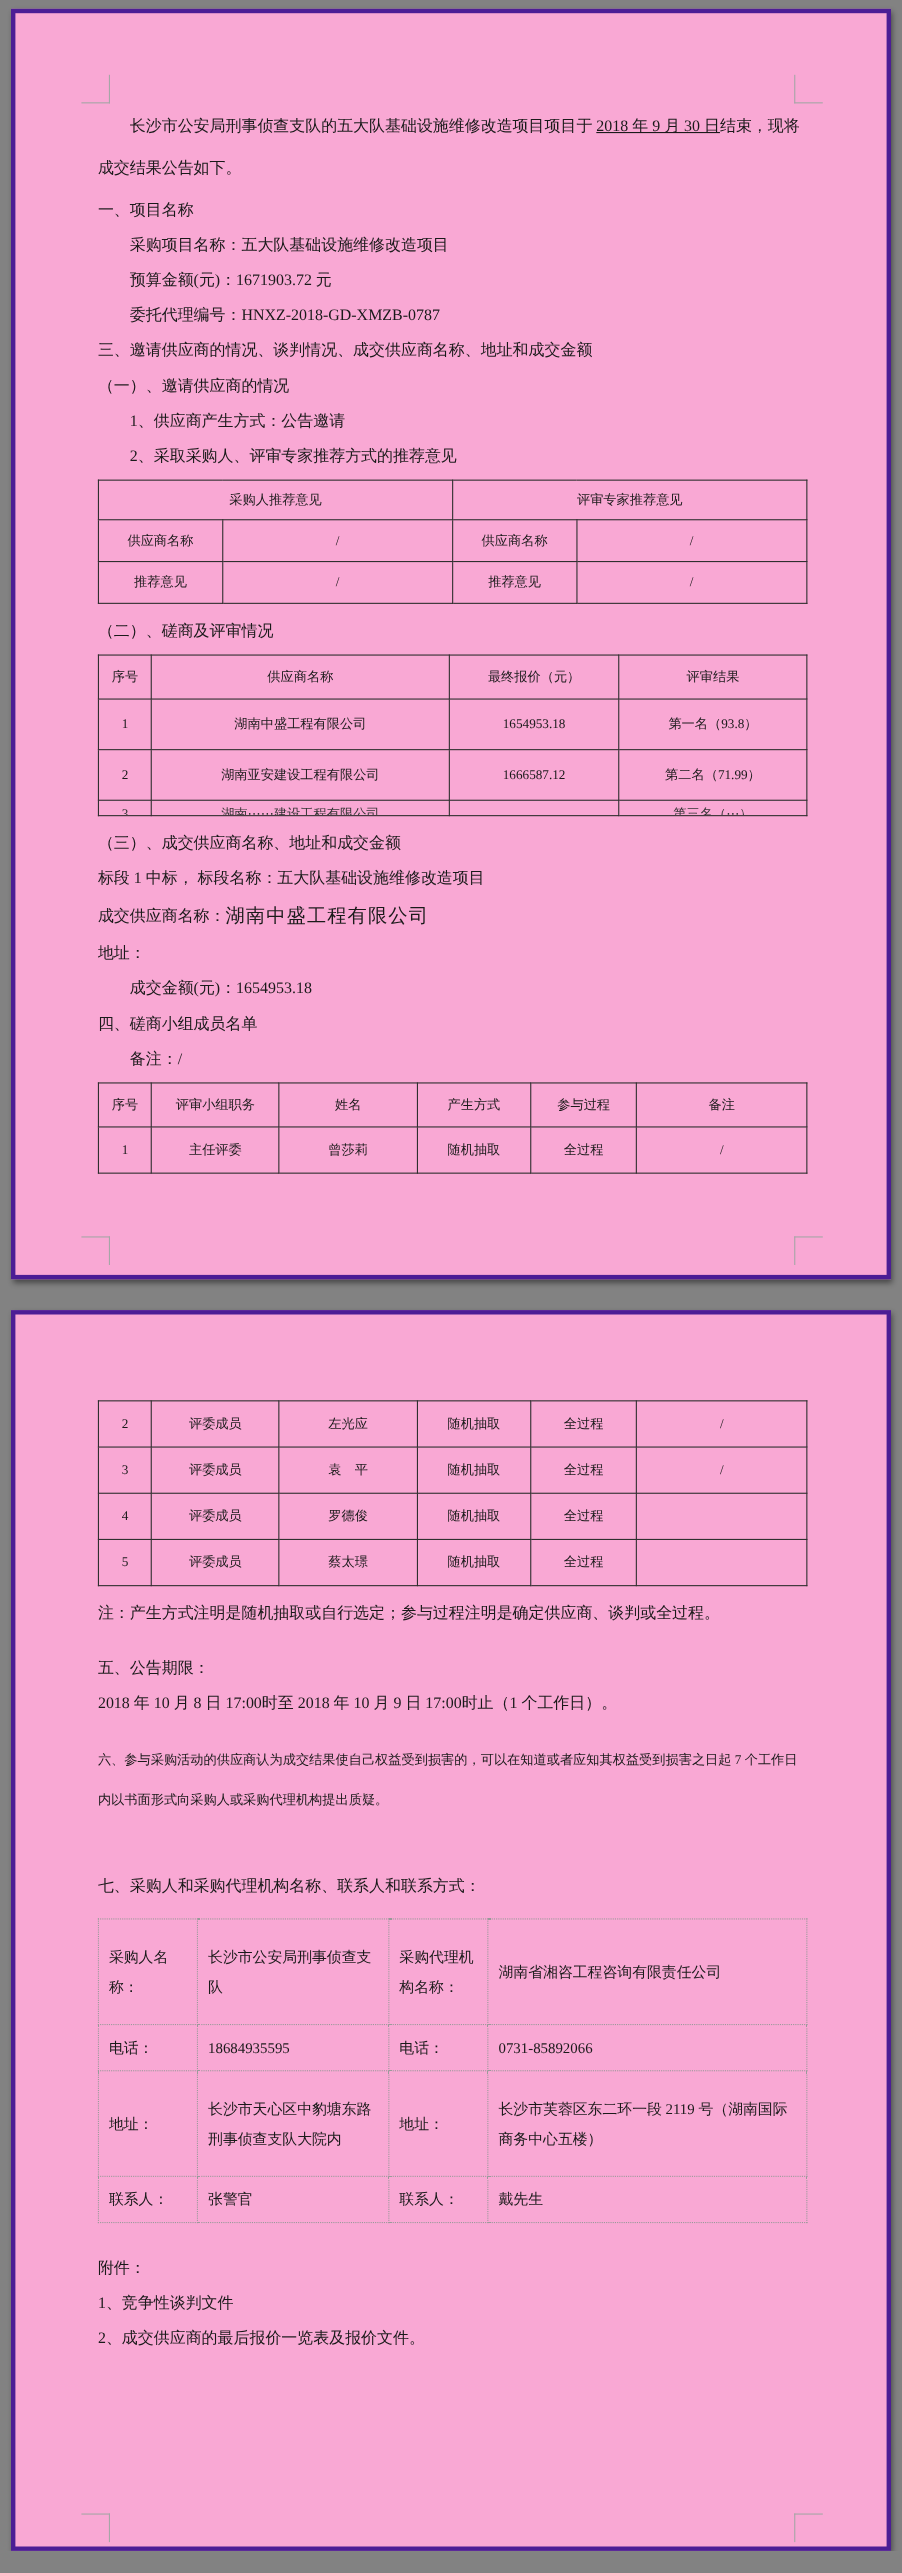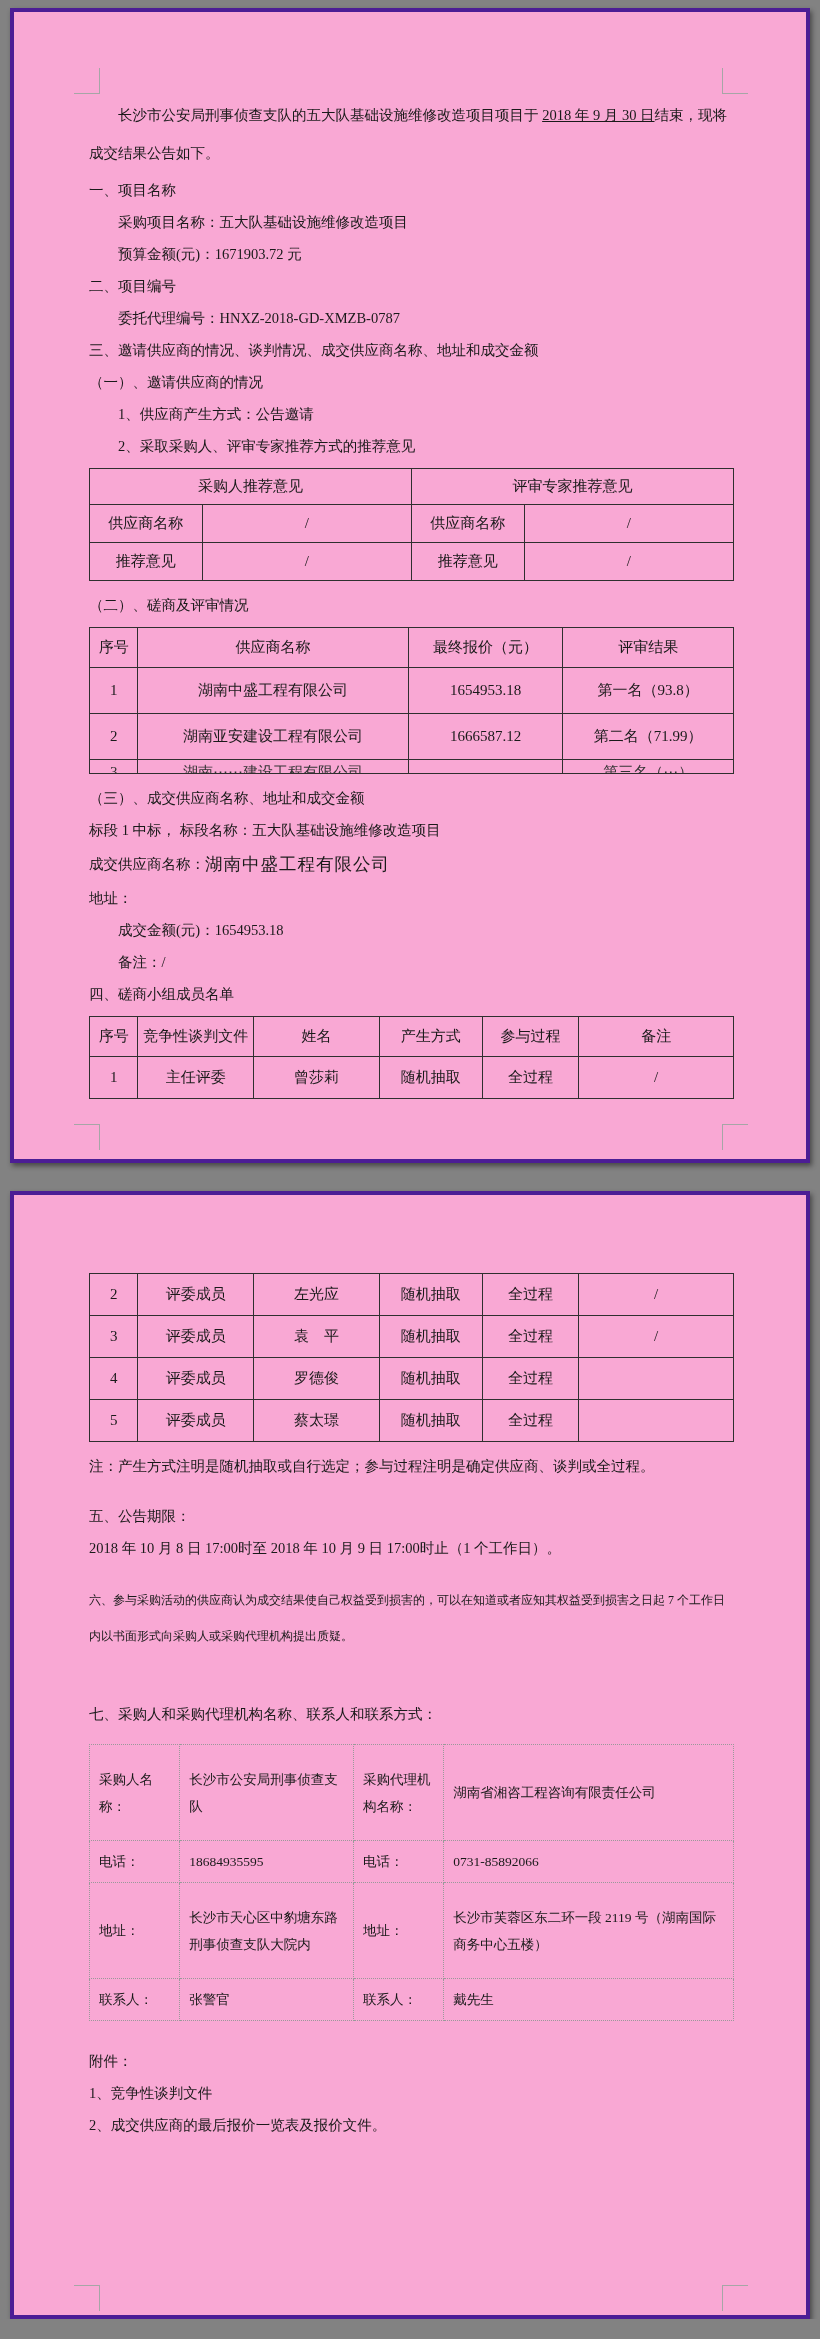--- a/index.html
+++ b/index.html
@@ -27,21 +27,21 @@
   .ind1 { padding-left: 2em; }
   .intro { font-size: 14.5px; line-height: 38px; text-indent: 2em; margin: 0 0 2px 0; }
   .u { text-decoration: underline; }
   .big-name { font-size: 17.5px; letter-spacing: 1px; }
   .bold { font-weight: normal; }
   .para { font-size: 12px; line-height: 36px; margin: 0; }
 
   table.solid {
     width: 100%;
     border-collapse: collapse;
-    font-size: 15px;
+    font-size: 12px;
     margin: 6px 0 8px 0;
     padding-left: 48px;
   }
   table.solid th, table.solid td {
     border: 1px solid #2f2f2f;
     text-align: center;
     font-weight: normal;
     padding: 2px 4px;
   }
   tr.h36  { height: 36px; }
@@ -89,21 +89,20 @@
   <div class="mark tr"></div>
   <div class="mark bl"></div>
   <div class="mark br"></div>
 
   <p class="intro"><span>长沙市公安局刑事侦查支队的五大队基础设施维修改造项目项目于 </span><span class="u">2018 年 9 月 30 日</span><span>结束，现将成交结果公告如下。</span></p>
 
   <div class="line">一、项目名称</div>
   <div class="line ind1">采购项目名称：五大队基础设施维修改造项目</div>
   <div class="line ind1">预算金额(元)：1671903.72 元</div>
 
-  <div class="line">二、项目编号</div>
   <div class="line ind1">委托代理编号：HNXZ-2018-GD-XMZB-0787</div>
 
   <div class="line">三、邀请供应商的情况、谈判情况、成交供应商名称、地址和成交金额</div>
   <div class="line">（一）、邀请供应商的情况</div>
   <div class="line ind1">1、供应商产生方式：公告邀请</div>
   <div class="line ind1">2、采取采购人、评审专家推荐方式的推荐意见</div>
 
   <table class="solid">
     <colgroup>
         <col style="width:17.5%">
@@ -177,36 +176,36 @@
     </table>
 
   <div class="line">（三）、成交供应商名称、地址和成交金额</div>
   <div class="line">标段 1 中标， 标段名称：五大队基础设施维修改造项目</div>
   <div class="line" style="min-height:36px">
     <span>成交供应商名称：</span>
     <span class="big-name">湖南中盛工程有限公司</span>
   </div>
   <div class="line">地址：</div>
   <div class="line ind1">成交金额(元)：1654953.18</div>
+  <div class="line">四、磋商小组成员名单</div>
   <div class="line ind1">备注：/</div>
-  <div class="line">四、磋商小组成员名单</div>
 
   <table class="solid">
     <colgroup>
         <col style="width:7.5%">
         <col style="width:18%">
         <col style="width:19.5%">
         <col style="width:16%">
         <col style="width:15%">
         <col style="width:24%">
       </colgroup>
     <tbody>
         <tr class="h40">
       <th>序号</th>
-      <th>竞争性谈判文件</th>
+      <th>评审小组职务</th>
       <th>姓名</th>
       <th>产生方式</th>
       <th>参与过程</th>
       <th>备注</th>
     </tr>
     <tr class="h42">
       <td>1</td>
       <td>主任评委</td>
       <td>曾莎莉</td>
       <td>随机抽取</td>

